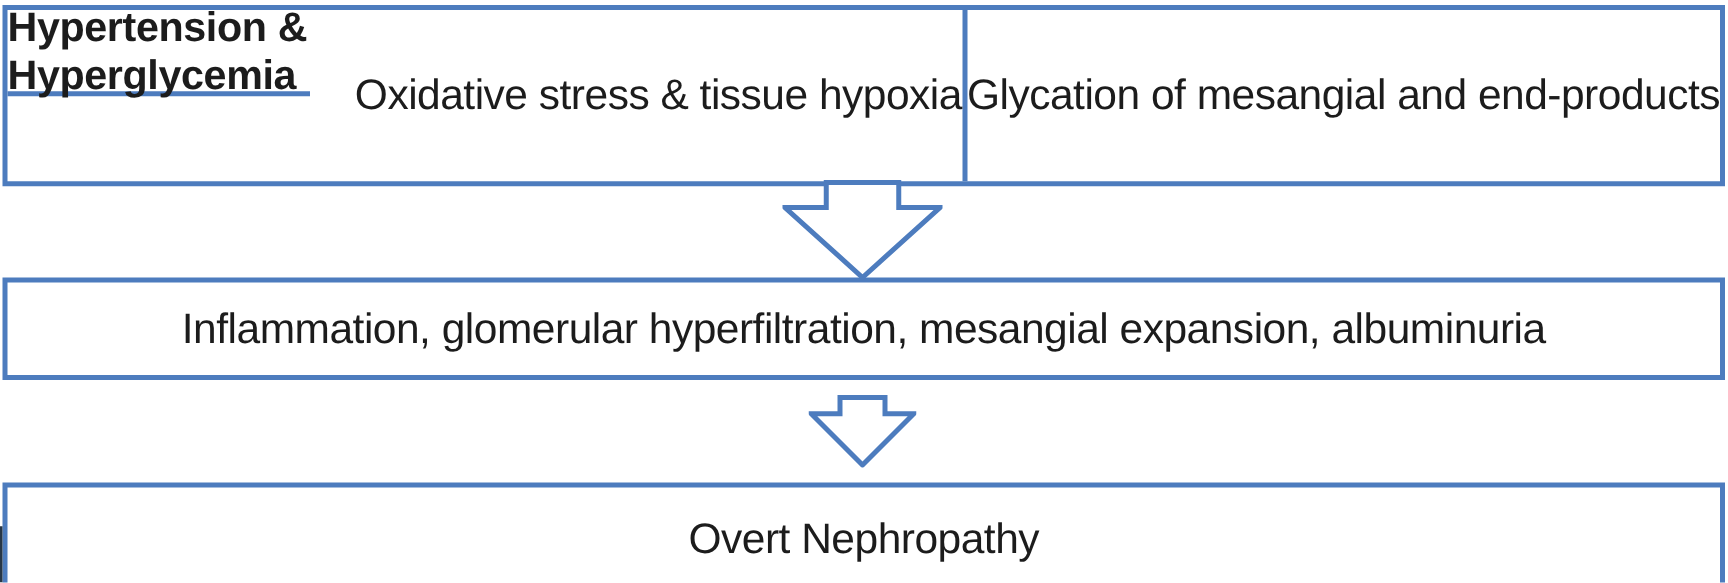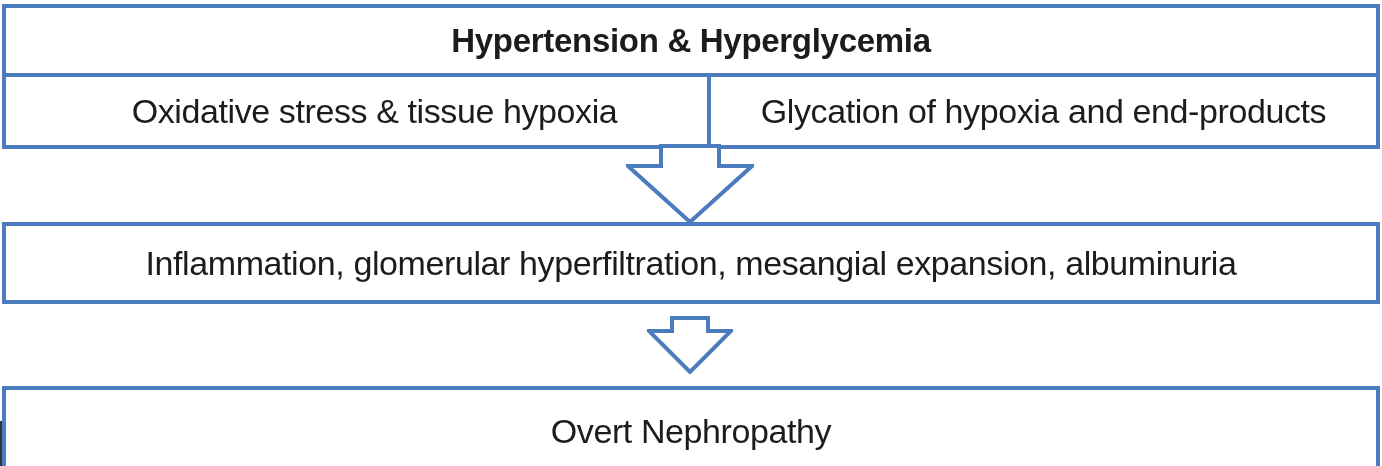--- a/index.html
+++ b/index.html
@@ -23,21 +23,20 @@
     position: absolute;
     left: 2px;
     right: 2px;
     border: 4px solid var(--blue);
     background: #ffffff;
   }
   .top-box {
     top: 4px;
     height: 145px;
     display: flex;
-    flex-direction: column;
   }
   .title-row {
     height: 69px;
     border-bottom: 4px solid var(--blue);
     display: flex;
     align-items: center;
     justify-content: center;
     font-size: 33px;
     font-weight: 700;
     letter-spacing: -0.3px;
@@ -97,21 +96,21 @@
 </style>
 </head>
 <body>
 
 <div class="figure">
 
   <div class="box top-box">
     <div class="title-row">Hypertension &amp; Hyperglycemia</div>
     <div class="cells-row">
       <div class="cell cell-left">Oxidative stress &amp; tissue hypoxia</div>
-      <div class="cell">Glycation of hypoxia and end-products</div>
+      <div class="cell">Glycation of mesangial and end-products</div>
     </div>
   </div>
 
   <svg class="arrow" style="left:626px; top:144px;" width="128" height="80" viewBox="0 0 128 80" aria-hidden="true">
     <polygon points="35,2 35,22 2,22 64,78 126,22 93,22 93,2"></polygon>
   </svg>
 
   <div class="box mid-box">Inflammation, glomerular hyperfiltration, mesangial expansion, albuminuria</div>
 
   <svg class="arrow" style="left:647px; top:316px;" width="86" height="58" viewBox="0 0 86 58" aria-hidden="true">

